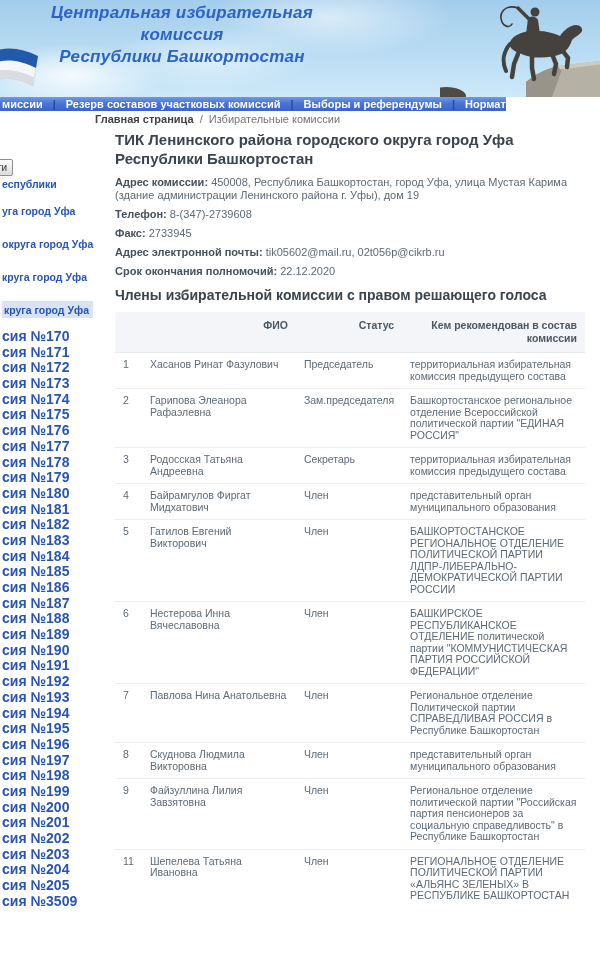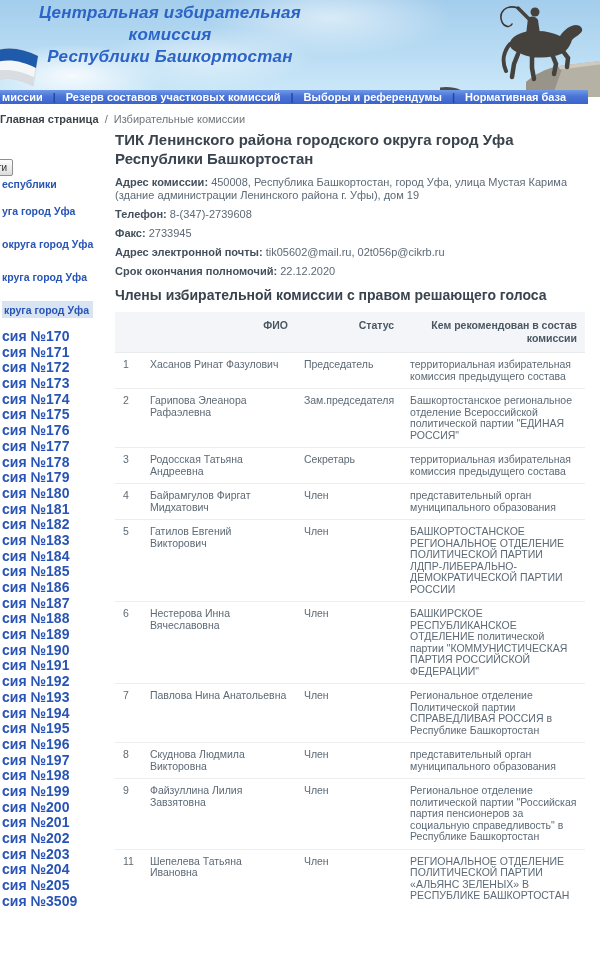--- a/index.html
+++ b/index.html
@@ -9,42 +9,42 @@
   
   .header {
     position:absolute; top:0; left:0; width:600px; height:97px; overflow:hidden;
     background:
       radial-gradient(ellipse 130px 45px at 12% 78%, rgba(255,255,255,.85), rgba(255,255,255,0) 70%),
       radial-gradient(ellipse 170px 55px at 55% 18%, rgba(255,255,255,.55), rgba(255,255,255,0) 72%),
       radial-gradient(ellipse 150px 45px at 35% 60%, rgba(255,255,255,.5), rgba(255,255,255,0) 70%),
       linear-gradient(180deg, #a3cdec 0%, #b9dcf3 55%, #cde9f9 100%);
   }
   .site-title {
-    position:absolute; top:2px; left:0; width:340px; text-align:center;
+    position:absolute; top:2px; left:12px; width:340px; text-align:center;
     font-size:17px; line-height:22px; font-weight:bold; font-style:italic;
     color:var(--title-blue,#2b63c7); letter-spacing:.2px;
   }
   .statue { position:absolute; top:0; right:0; width:160px; height:97px; }
   .flag { position:absolute; top:42px; left:0; width:46px; height:55px; overflow:hidden; }
 
   
   .navbar {
-    position:absolute; top:90px; left:0; width:588px; height:14px;
+    position:absolute; top:97px; left:0; width:506px; height:14px;
     background:linear-gradient(180deg,#7099e7 0%, #4a74d6 45%, var(--nav-blue,#3a64cd) 100%);
     display:flex; align-items:center; font-size:11px; font-weight:bold;
     white-space:nowrap; overflow:hidden;text-align:right;
   }
   .nav-link { color:#fff; text-decoration:none; margin:0 10px; }
   .nav-link:first-child { margin-left:2px; }
   .nav-sep { color:#24479f; }
 
   
   .breadcrumb {
     position:absolute; top:111px; left:0; width:600px; height:17px;
-    font-size:11px; line-height:17px; color:#70757a; background:#fff;
+    font-size:11px; line-height:17px; padding-left:95px; color:#70757a; background:#fff;
   }
   .bc-home { color:#3e4348; font-weight:bold; text-decoration:none; }
   .bc-sep { margin:0 3px; }
 
   
   .sidebar a { color:var(--link-blue,#2754b5); text-decoration:none; font-weight:bold; white-space:nowrap; }
   .sb-search {
     position:absolute; left:-9px; top:159px; height:17px; padding:1px 5px;
     font-family:inherit; font-size:10px; color:#333;
     background:linear-gradient(#fefefe,#dcdcdc); border:1px solid #8f8f8f; border-radius:2px;

